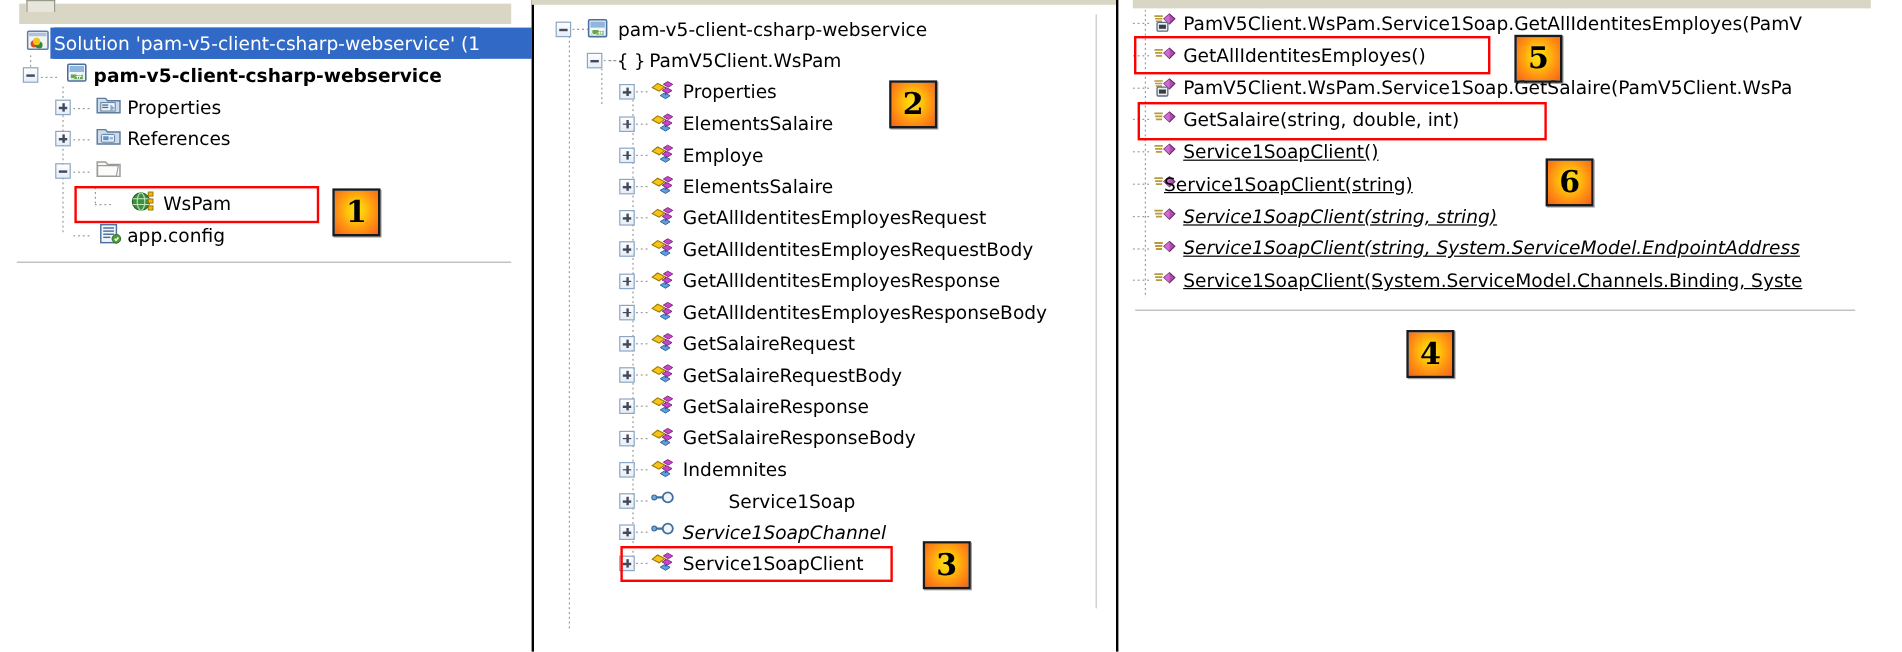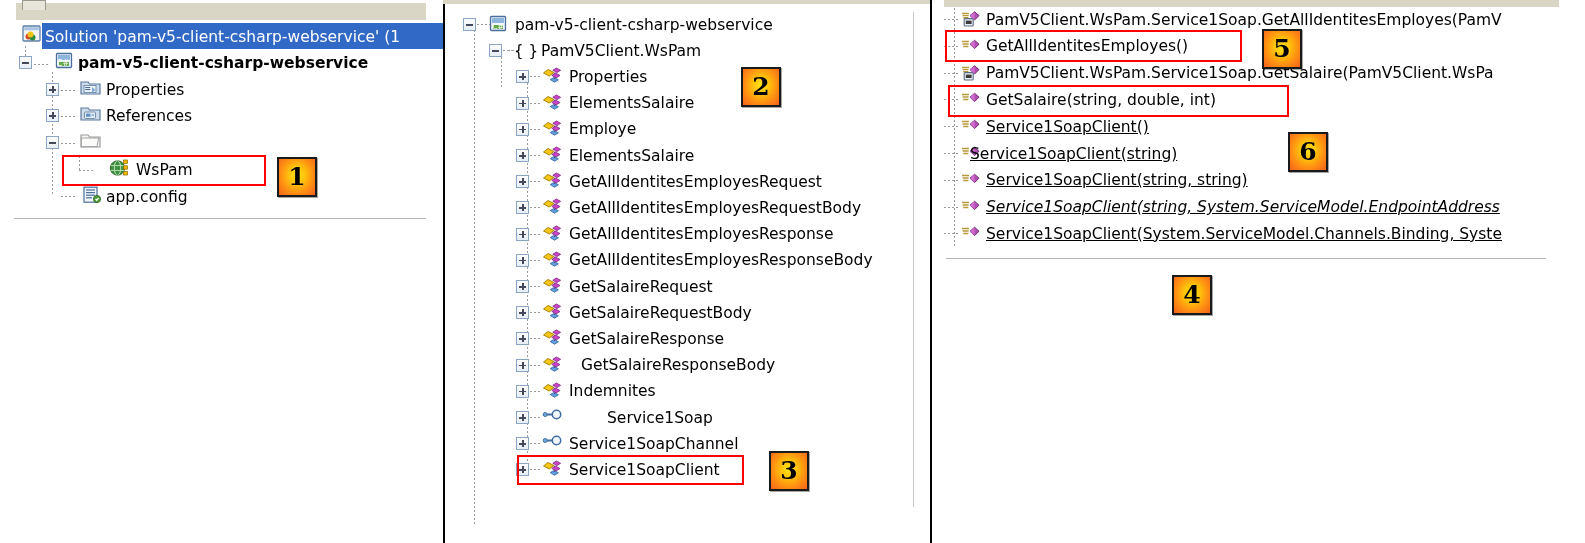--- a/index.html
+++ b/index.html
@@ -353,21 +353,21 @@
         <div class="doth" style="left: 87px; top: 364.6px; width: 10px;"></div>
         <div class="ico" style="left: 99px; top: 355.6px;">
           <svg width="22" height="18" viewBox="0 0 22 18">
             <path d="M1.5 6 L6 2.5 L12 5.5 L7.2 9z" fill="#f5c518" stroke="#a07a00" stroke-width="0.9"></path>
             <path d="M10.8 3.2 L14.4 1 L18.6 3.3 L15 5.6z" fill="#cc44cc" stroke="#7d2a7d" stroke-width="0.8"></path>
             <path d="M9.8 8.4 L13.6 6.1 L18 8.5 L14.2 10.9z" fill="#cc44cc" stroke="#7d2a7d" stroke-width="0.8"></path>
             <path d="M8.2 12.6 L12 10.4 L16.4 12.8 L12.6 15.2z" fill="#5f9fe0" stroke="#2e5f94" stroke-width="0.8"></path>
             <path d="M12.6 5.6 L12.6 7.2 M13.4 10.6 L12.2 12" stroke="#7d2a7d" stroke-width="0.9"></path>
           </svg>
         </div>
-        <div class="row" style="left: 138px; top: 351.6px; text-align: right;"><span class="lbl">GetSalaireResponseBody</span></div>
+        <div class="row" style="left: 126px; top: 351.6px; text-align: right;"><span class="lbl">GetSalaireResponseBody</span></div>
         <div class="exp plus" style="left: 73px; top: 384.8px;"></div>
         <div class="doth" style="left: 87px; top: 390.8px; width: 10px;"></div>
         <div class="ico" style="left: 99px; top: 381.8px;">
           <svg width="22" height="18" viewBox="0 0 22 18">
             <path d="M1.5 6 L6 2.5 L12 5.5 L7.2 9z" fill="#f5c518" stroke="#a07a00" stroke-width="0.9"></path>
             <path d="M10.8 3.2 L14.4 1 L18.6 3.3 L15 5.6z" fill="#cc44cc" stroke="#7d2a7d" stroke-width="0.8"></path>
             <path d="M9.8 8.4 L13.6 6.1 L18 8.5 L14.2 10.9z" fill="#cc44cc" stroke="#7d2a7d" stroke-width="0.8"></path>
             <path d="M8.2 12.6 L12 10.4 L16.4 12.8 L12.6 15.2z" fill="#5f9fe0" stroke="#2e5f94" stroke-width="0.8"></path>
             <path d="M12.6 5.6 L12.6 7.2 M13.4 10.6 L12.2 12" stroke="#7d2a7d" stroke-width="0.9"></path>
           </svg>
@@ -385,21 +385,21 @@
         <div class="row" style="left: 126px; top: 404px; margin-left: 38px;"><span class="lbl">Service1Soap</span></div>
         <div class="exp plus" style="left: 73px; top: 437.2px;"></div>
         <div class="doth" style="left: 87px; top: 443.2px; width: 10px;"></div>
         <div class="ico" style="left: 99px; top: 434.2px;">
           <svg width="22" height="18" viewBox="0 0 22 18">
             <circle cx="14.5" cy="6.5" r="4.2" fill="#f2f6fb" stroke="#3e6d9e" stroke-width="1.5"></circle>
             <path d="M2.5 6.5 h8" stroke="#3e6d9e" stroke-width="2"></path>
             <circle cx="3.2" cy="6.5" r="2" fill="#6ea8dd" stroke="#3e6d9e" stroke-width="1"></circle>
           </svg>
         </div>
-        <div class="row" style="left: 126px; top: 430.2px;"><span class="lbl">Service1SoapChannel</span></div>
+        <div class="row" style="left: 126px; top: 430.2px; font-style: italic;"><span class="lbl">Service1SoapChannel</span></div>
         <div class="exp plus" style="left: 73px; top: 463.4px;"></div>
         <div class="doth" style="left: 87px; top: 469.4px; width: 10px;"></div>
         <div class="ico" style="left: 99px; top: 460.4px;">
           <svg width="22" height="18" viewBox="0 0 22 18">
             <path d="M1.5 6 L6 2.5 L12 5.5 L7.2 9z" fill="#f5c518" stroke="#a07a00" stroke-width="0.9"></path>
             <path d="M10.8 3.2 L14.4 1 L18.6 3.3 L15 5.6z" fill="#cc44cc" stroke="#7d2a7d" stroke-width="0.8"></path>
             <path d="M9.8 8.4 L13.6 6.1 L18 8.5 L14.2 10.9z" fill="#cc44cc" stroke="#7d2a7d" stroke-width="0.8"></path>
             <path d="M8.2 12.6 L12 10.4 L16.4 12.8 L12.6 15.2z" fill="#5f9fe0" stroke="#2e5f94" stroke-width="0.8"></path>
             <path d="M12.6 5.6 L12.6 7.2 M13.4 10.6 L12.2 12" stroke="#7d2a7d" stroke-width="0.9"></path>
           </svg>
@@ -482,21 +482,21 @@
         <div class="doth" style="left: 12px; top: 153px; width: 14px;"></div>
         <div class="row" style="left: 38px; top: 140px;"><span class="lbl" style="text-decoration: underline;">Service1SoapClient(string)</span></div>
         <div class="ico" style="left: 28px; top: 169.8px;">
           <svg width="22" height="18" viewBox="0 0 22 18">
             <path d="M2 5.5 h7 M2.6 8 h6 M3.2 10.5 h5.2" stroke="#b89a3a" stroke-width="1.5"></path>
             <path d="M10 8.2 L14.6 4.3 L19 8.2 L14.6 12.6z" fill="#b14fb1" stroke="#6d2a6d" stroke-width="1"></path>
             <path d="M10 8.2 L14.6 4.3 L14.6 12.6z" fill="#cf6ccf"></path>
           </svg>
         </div>
         <div class="doth" style="left: 12px; top: 179.8px; width: 14px;"></div>
-        <div class="row" style="left: 54px; top: 166.8px;"><span class="lbl" style="text-decoration: underline;">Service1SoapClient(string, string)</span></div>
+        <div class="row" style="left: 54px; top: 166.8px; font-style: italic;"><span class="lbl" style="text-decoration: underline;">Service1SoapClient(string, string)</span></div>
         <div class="ico" style="left: 28px; top: 196.6px;">
           <svg width="22" height="18" viewBox="0 0 22 18">
             <path d="M2 5.5 h7 M2.6 8 h6 M3.2 10.5 h5.2" stroke="#b89a3a" stroke-width="1.5"></path>
             <path d="M10 8.2 L14.6 4.3 L19 8.2 L14.6 12.6z" fill="#b14fb1" stroke="#6d2a6d" stroke-width="1"></path>
             <path d="M10 8.2 L14.6 4.3 L14.6 12.6z" fill="#cf6ccf"></path>
           </svg>
         </div>
         <div class="doth" style="left: 12px; top: 206.6px; width: 14px;"></div>
         <div class="row" style="left: 54px; top: 193.6px;"><span class="lbl" style="text-decoration: underline; font-style: italic;">Service1SoapClient(string, System.ServiceModel.EndpointAddress</span></div>
         <div class="ico" style="left: 28px; top: 223.4px;">

